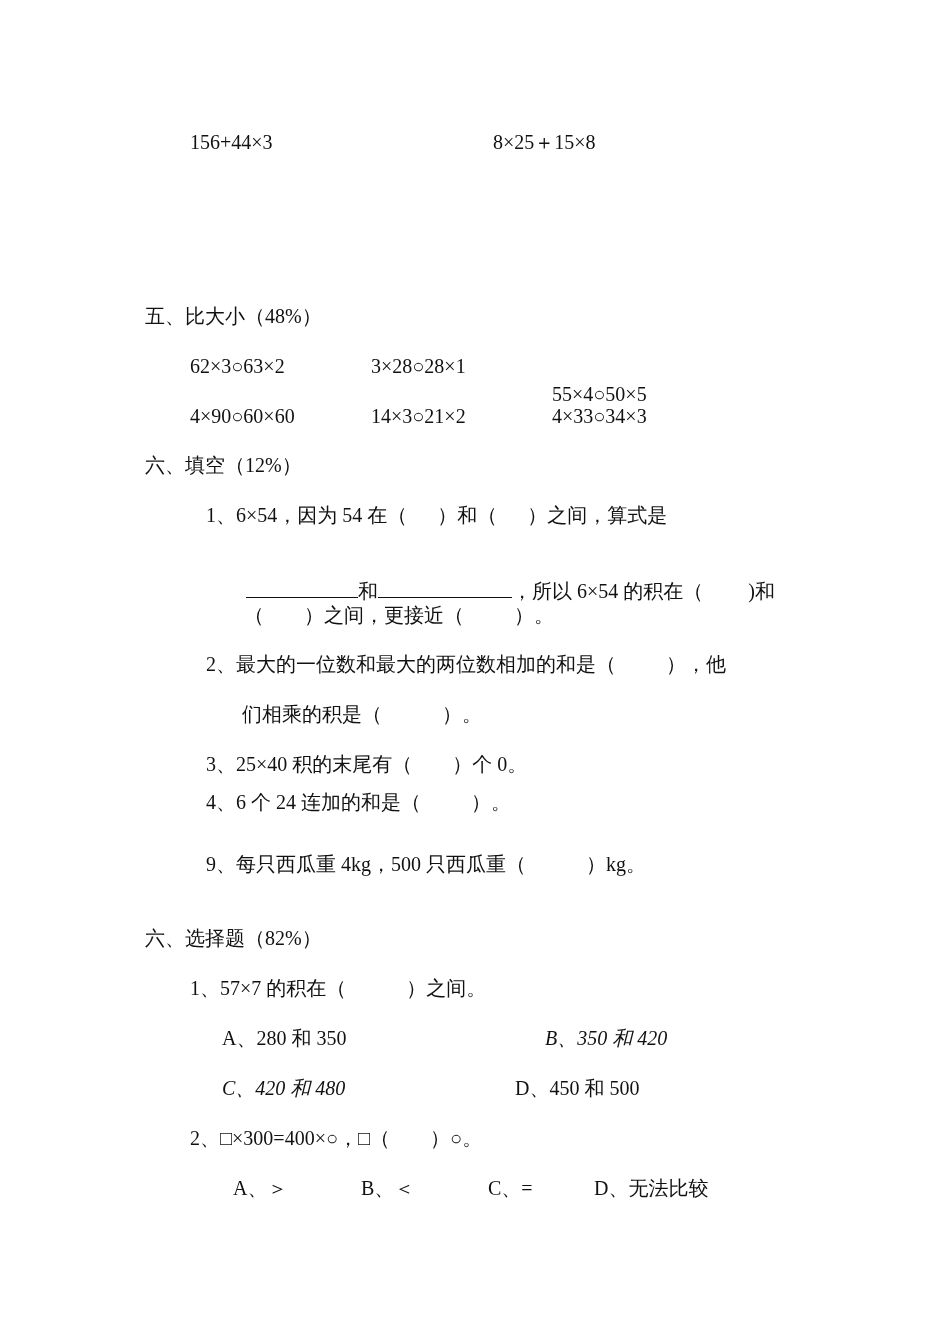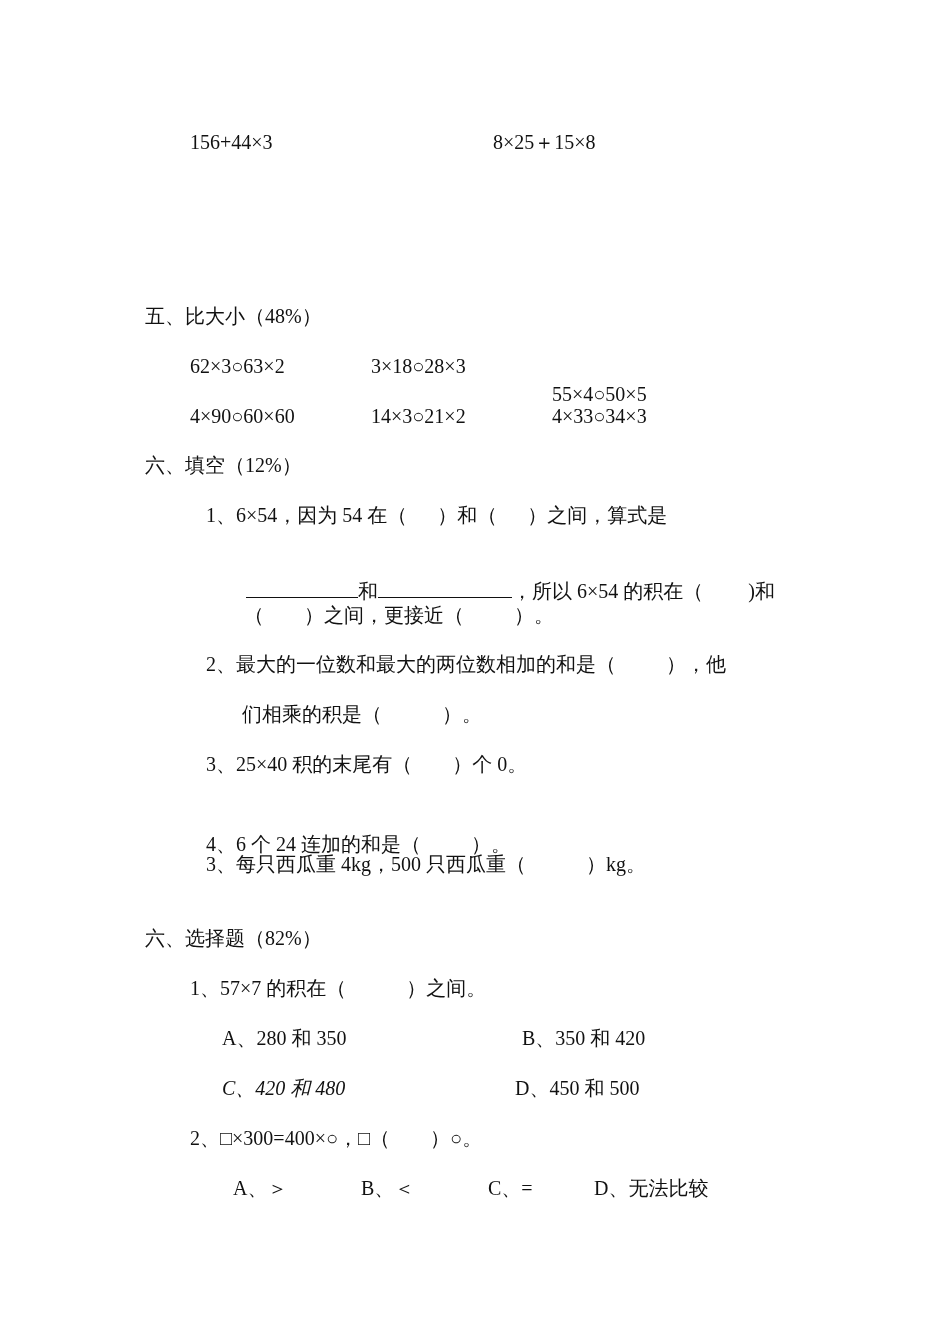--- a/index.html
+++ b/index.html
@@ -12,43 +12,43 @@
   .blank { display: inline-block; border-bottom: 1px solid #111; height: 20px; vertical-align: baseline; }
 </style>
 </head>
 <body>
 
 <div class="line" style="left:190px; top:130px;">156+44×3</div>
 <div class="line" style="left:493px; top:130px;">8×25＋15×8</div>
 
 <div class="line" style="left:145px; top:304px;">五、比大小（48%）</div>
 <div class="line" style="left:190px; top:354px;">62×3○63×2</div>
-<div class="line" style="left:371px; top:354px;">3×18○28×3</div>
+<div class="line" style="left:371px; top:354px;">3×28○28×1</div>
 <div class="line" style="left:552px; top:354px;margin-top:28px;">55×4○50×5</div>
 <div class="line" style="left:190px; top:404px;">4×90○60×60</div>
 <div class="line" style="left:371px; top:404px;">14×3○21×2</div>
 <div class="line" style="left:552px; top:404px;">4×33○34×3</div>
 
 <div class="line" style="left:145px; top:453px;">六、填空（12%）</div>
 <div class="line" style="left:206px; top:503px;">1、6×54，因为 54 在（      ）和（      ）之间，算式是</div>
 <div class="line" style="left:236px; top:553px;">
   <span class="blank" style="width:112px;"></span><span>和</span><span class="blank" style="width:134px;"></span><span>，所以 6×54 的积在（         )和</span>
 </div>
 <div class="line" style="left:244px; top:603px;">（        ）之间，更接近（          ）。</div>
 
 <div class="line" style="left:206px; top:652px;">2、最大的一位数和最大的两位数相加的和是（          ），他</div>
 <div class="line" style="left:242px; top:702px;">们相乘的积是（            ）。</div>
 <div class="line" style="left:206px; top:752px;">3、25×40 积的末尾有（        ）个 0。</div>
-<div class="line" style="left:206px; top:832px;font-family:Liberation Serif, serif;">4、6 个 24 连加的和是（          ）。</div>
-<div class="line" style="left:206px; top:852px;">3、每只西瓜重 4kg，500 只西瓜重（            ）kg。</div>
+<div class="line" style="left:206px; top:790px;font-family:Liberation Serif, serif;">4、6 个 24 连加的和是（          ）。</div>
+<div class="line" style="left:206px; top:852px;">9、每只西瓜重 4kg，500 只西瓜重（            ）kg。</div>
 
 <div class="line" style="left:145px; top:926px;">六、选择题（82%）</div>
 <div class="line" style="left:190px; top:976px;">1、57×7 的积在（            ）之间。</div>
 <div class="line" style="left:222px; top:1026px;">A、280 和 350</div>
-<div class="line" style="left:522px; top:1026px;">B、350 和 420</div>
+<div class="line" style="left:545px; top:1026px;font-style:italic;">B、350 和 420</div>
 <div class="line" style="left:222px; top:1076px;font-style:italic;">C、420 和 480</div>
 <div class="line" style="left:515px; top:1076px;">D、450 和 500</div>
 
 <div class="line" style="left:190px; top:1126px;">2、□×300=400×○，□（        ）○。</div>
 <div class="line" style="left:233px; top:1176px;">A、＞</div>
 <div class="line" style="left:361px; top:1176px;">B、＜</div>
 <div class="line" style="left:488px; top:1176px;">C、=</div>
 <div class="line" style="left:594px; top:1176px;">D、无法比较</div>
 
 </body></html>

